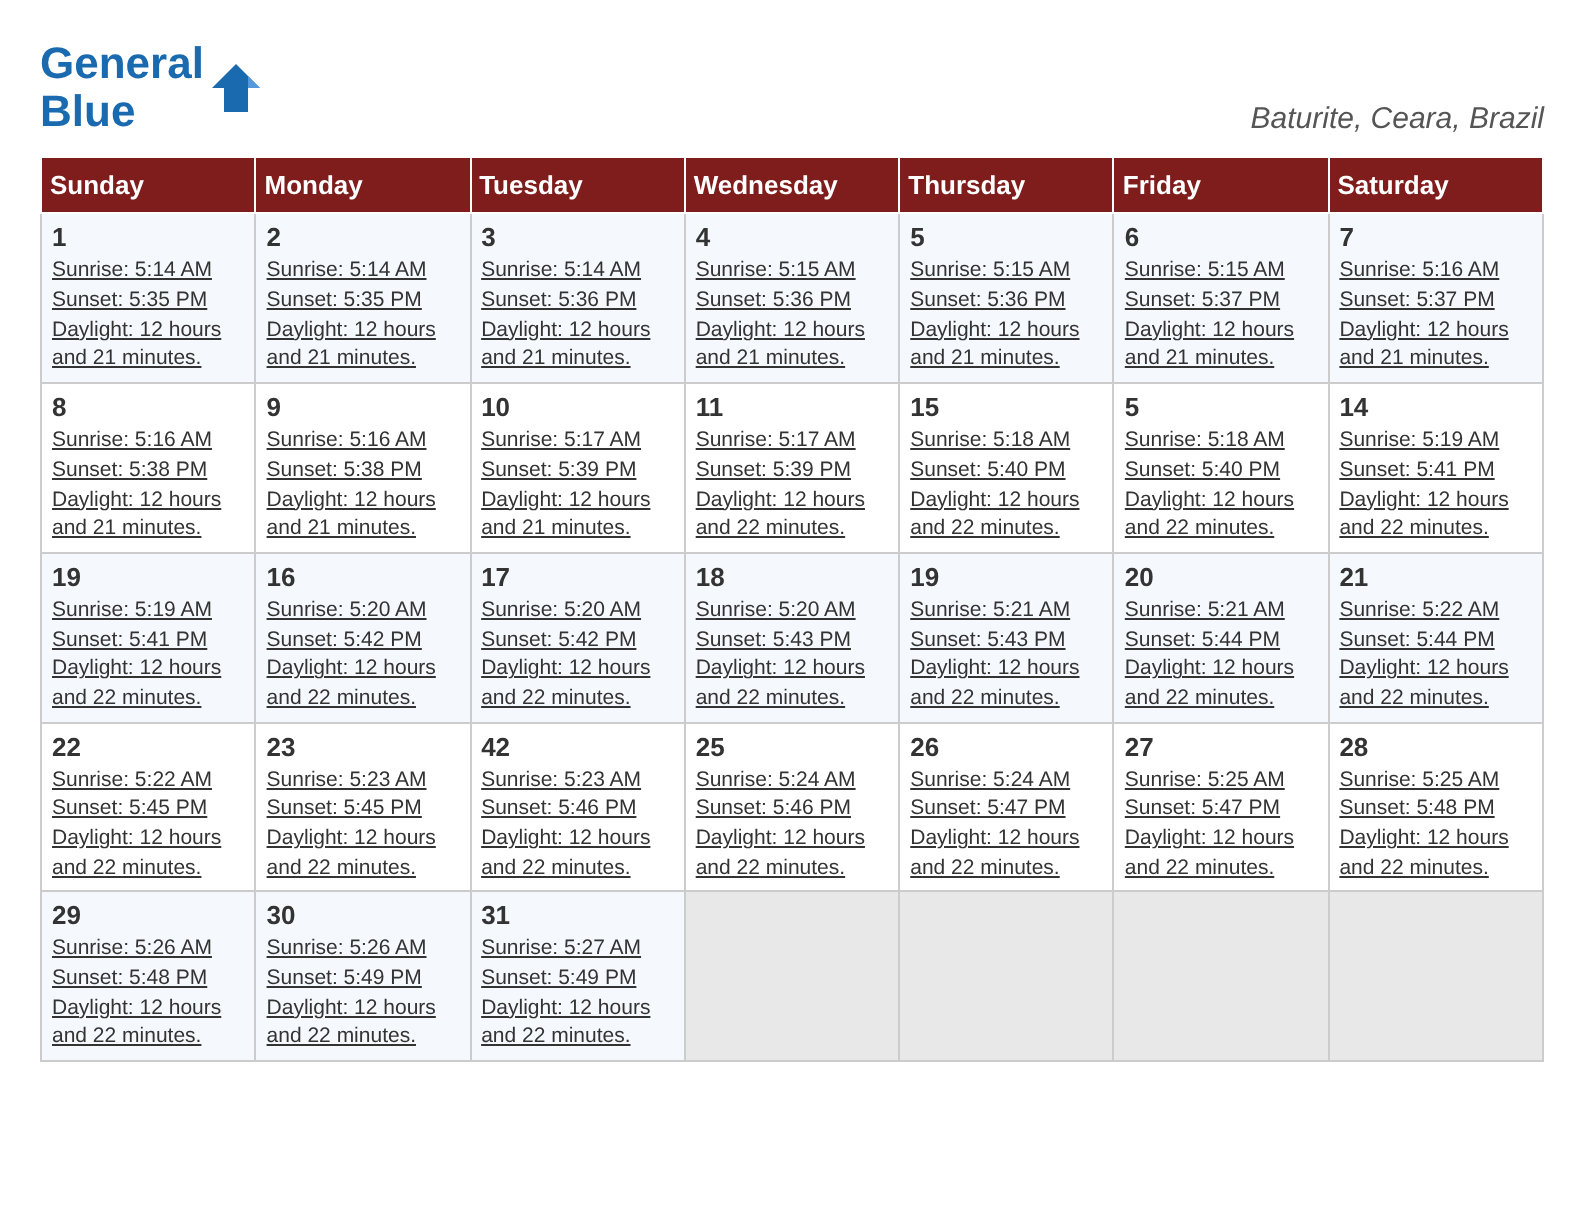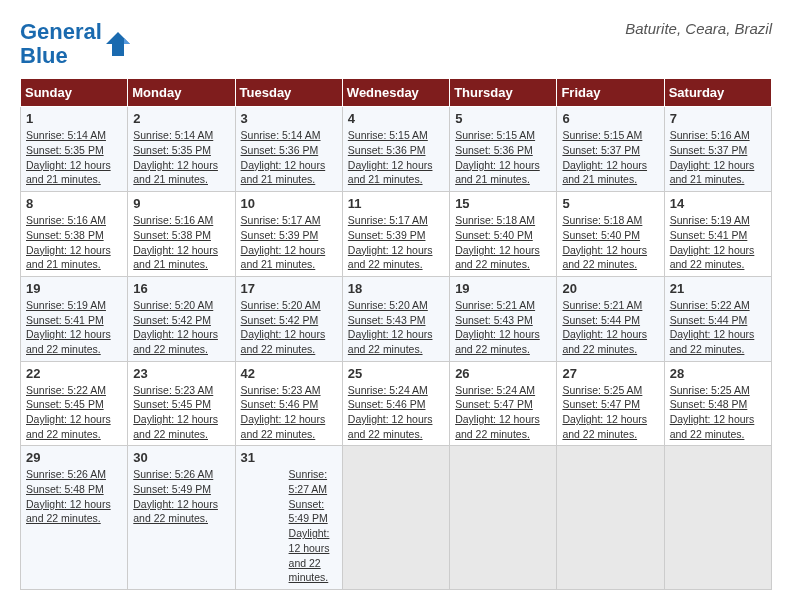--- a/index.html
+++ b/index.html
@@ -6,21 +6,21 @@
     body {
       font-family: Arial, sans-serif;
       background: #fff;
       width: 792px;
       min-height: 612px;
       padding: 20px;
     }
     .header {
       display: flex;
       justify-content: space-between;
-      align-items: flex-start;
+      align-items: flex-end;
       margin-bottom: 10px;
     }
     .logo {
       display: flex;
       align-items: center;
     }
     .logo-text {
       font-size: 22px;
       font-weight: bold;
       color: #333;
@@ -335,21 +335,21 @@
         </td>
         <td>
           <span class="day-num">30</span>
           <div class="day-info" style="white-space: pre-line;">Sunrise: 5:26 AM
 Sunset: 5:49 PM
 Daylight: 12 hours
 and 22 minutes.</div>
         </td>
         <td>
           <span class="day-num">31</span>
-          <div class="day-info" style="white-space: pre-line; margin-left: 48px;">Sunrise: 5:27 AM
+          <div class="day-info" style="white-space: pre-line;">Sunrise: 5:27 AM
 Sunset: 5:49 PM
 Daylight: 12 hours
 and 22 minutes.</div>
         </td>
         <td class="empty"></td>
         <td class="empty"></td>
         <td class="empty"></td>
         <td class="empty"></td>
       </tr>
     </tbody>

